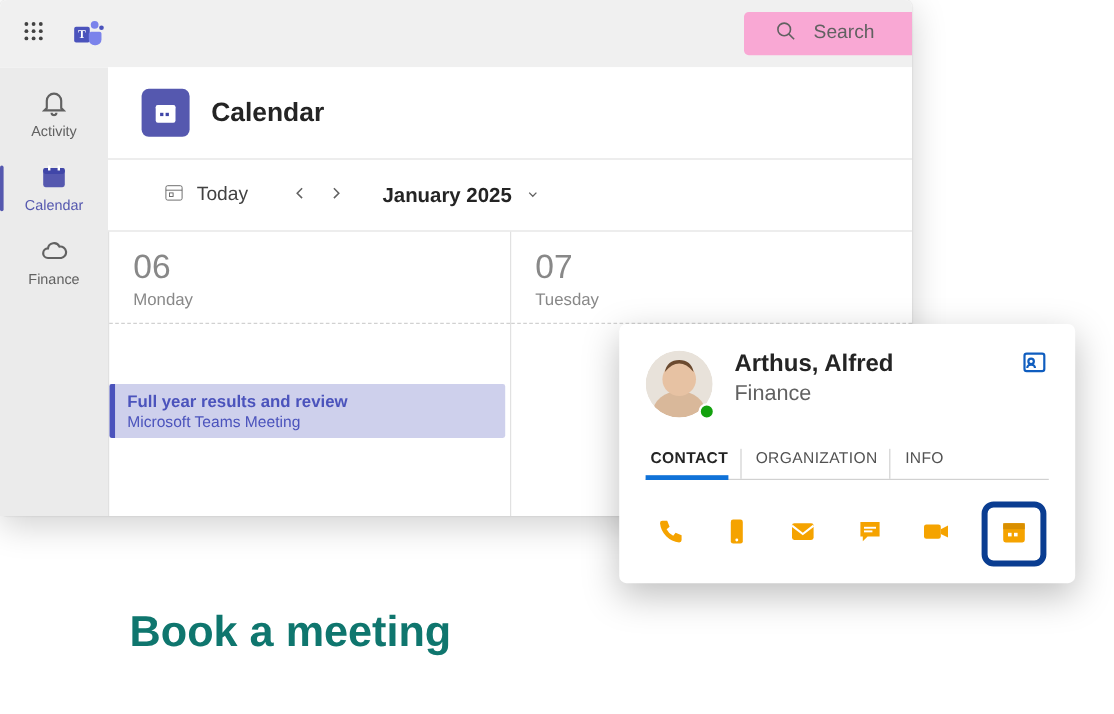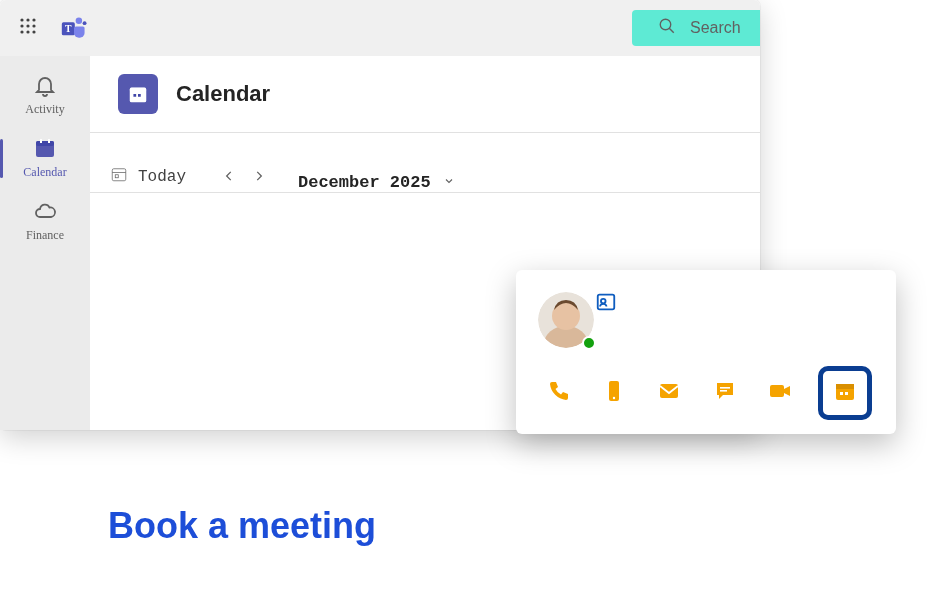--- a/index.html
+++ b/index.html
@@ -44,22 +44,22 @@
     width: 40px; height: 40px;
     display: flex; align-items: center; justify-content: center;
     margin-left: 6px;
   }
 
   .searchbox {
     position: absolute;
     right: 0;
     top: 10px;
     height: 36px;
-    width: 128px;
-    background: #5eead4;
+    width: 140px;
+    background: #f9a8d4;
     border-top-left-radius: 4px;
     border-bottom-left-radius: 4px;
     display: flex;
     align-items: center;
     padding-left: 12px;
   }
   .searchbox svg { width: 18px; height: 18px; stroke: #616161; fill:none; }
   .searchbox span { margin-left: 14px; color: #616161; font-size: 16px; }
 
   .body-area {
@@ -77,21 +77,20 @@
     padding-top: 8px;
   }
   .side-item {
     width: 100%;
     padding: 8px 0 10px;
     display: flex;
     flex-direction: column;
     align-items: center;
     cursor: pointer;
     position: relative;
-    font-family: Liberation Serif, serif;
   }
   .side-item .si-label {
     font-size: 12px;
     color: #616161;
     margin-top: 4px;
   }
   .side-item.active .si-label { color: #5558af; }
   .side-item.active::before {
     content: "";
     position: absolute;
@@ -124,24 +123,23 @@
     margin-right: 18px;
   }
   .cal-header .chip svg { width: 22px; height: 22px; fill: #fff; }
   .cal-header h1 { font-size: 22px; font-weight: 700; color: #242424; }
 
   .divider { height: 1px; background: #e1e1e1; }
 
   .cal-toolbar {
     height: 60px;
     display: flex;
-    align-items: flex-end;
-    padding-left: 14px;
+    align-items: center;
+    padding-left: 40px;
     border-bottom: 1px solid #e1e1e1;
-    font-family: Liberation Mono, monospace;
   }
   .today-btn {
     display: flex; align-items: center;
     color: #424242; font-size: 16px;
     padding: 4px 6px;
     border-radius: 4px;
     cursor: pointer;
   }
   .today-btn svg { width: 18px; height: 18px; stroke:#616161; fill:none; margin-right: 10px; }
   .nav-arrows { display:flex; margin-left: 22px; }
@@ -273,21 +271,21 @@
   }
   .act-highlight .act { width: 40px; height: 40px; }
 
   
   .caption {
     position:absolute;
     left: 108px;
     bottom: 48px;
     font-size: 36px;
     font-weight: 700;
-    color: #1d4ed8;
+    color: #0f766e;
   }
 </style>
 </head>
 <body>
 
 <div class="teams-window">
   <div class="topbar">
     <div class="waffle">
       <span>
         <svg viewBox="0 0 18 18">
@@ -392,28 +390,47 @@
                   <polyline points="15 5 8 12 15 19"></polyline>
                 </svg></span>
           </button>
           <button>
             <span><svg viewBox="0 0 24 24">
                   <polyline points="9 5 16 12 9 19"></polyline>
                 </svg></span>
           </button>
         </div>
         <div class="month-label">
-          <span>December 2025</span>
+          <span>January 2025</span>
           <span><svg viewBox="0 0 24 24">
                 <polyline points="6 9 12 15 18 9"></polyline>
               </svg></span>
         </div>
       </div>
 
       <div class="cal-grid">
+        <div class="day-cols">
+          <div class="day-col">
+            <div class="day-head">
+              <div class="day-num">06</div>
+              <div class="day-name">Monday</div>
+            </div>
+            <div class="gap-row"></div>
+            <div class="event">
+              <div class="ev-title">Full year results and review</div>
+              <div class="ev-sub">Microsoft Teams Meeting</div>
+            </div>
+          </div>
+          <div class="day-col">
+            <div class="day-head">
+              <div class="day-num">07</div>
+              <div class="day-name">Tuesday</div>
+            </div>
+          </div>
+        </div>
       </div>
     </div>
   </div>
 </div>
 
 <div class="contact-card">
   <div class="cc-top">
     <div class="avatar-wrap">
       <span class="avatar">
         <svg viewBox="0 0 56 56" width="56" height="56">
@@ -425,31 +442,40 @@
           <g clip-path="url(#c)">
             <rect width="56" height="56" fill="#e8e2da"></rect>
             <ellipse cx="28" cy="52" rx="22" ry="18" fill="#d9b89a"></ellipse>
             <circle cx="28" cy="24" r="14" fill="#e7c2a3"></circle>
             <path d="M16 18 q12 -14 24 0 q-2 -10 -12 -10 t-12 10" fill="#6b4a2f"></path>
           </g>
         </svg>
       </span>
       <span class="presence"></span>
     </div>
+    <div class="cc-name-block">
+      <div class="cc-name">Arthus, Alfred</div>
+      <div class="cc-dept">Finance</div>
+    </div>
     <div class="cc-expand">
       <span>
         <svg viewBox="0 0 24 24">
             <rect x="3" y="4" width="18" height="16" rx="2"></rect>
             <circle cx="9" cy="11" r="2.5"></circle>
             <path d="M5.5 17 c0-2 2-3 3.5-3 s3.5 1 3.5 3"></path>
           </svg>
       </span>
     </div>
   </div>
 
+  <div class="cc-tabs">
+    <div class="cc-tab active"><span>CONTACT</span></div>
+    <div class="cc-tab"><span>ORGANIZATION</span></div>
+    <div class="cc-tab"><span>INFO</span></div>
+  </div>
 
   <div class="cc-actions">
     <div class="act">
       <span><svg viewBox="0 0 24 24">
             <path d="M6 3 l4 0 l2 5 l-2.5 2 a12 12 0 0 0 5.5 5.5 l2 -2.5 l5 2 l0 4 a2 2 0 0 1 -2 2 A18 18 0 0 1 4 5 a2 2 0 0 1 2 -2 z"></path>
           </svg></span>
     </div>
     <div class="act">
       <span><svg viewBox="0 0 24 24">
             <rect x="7" y="2" width="10" height="20" rx="2"></rect>

